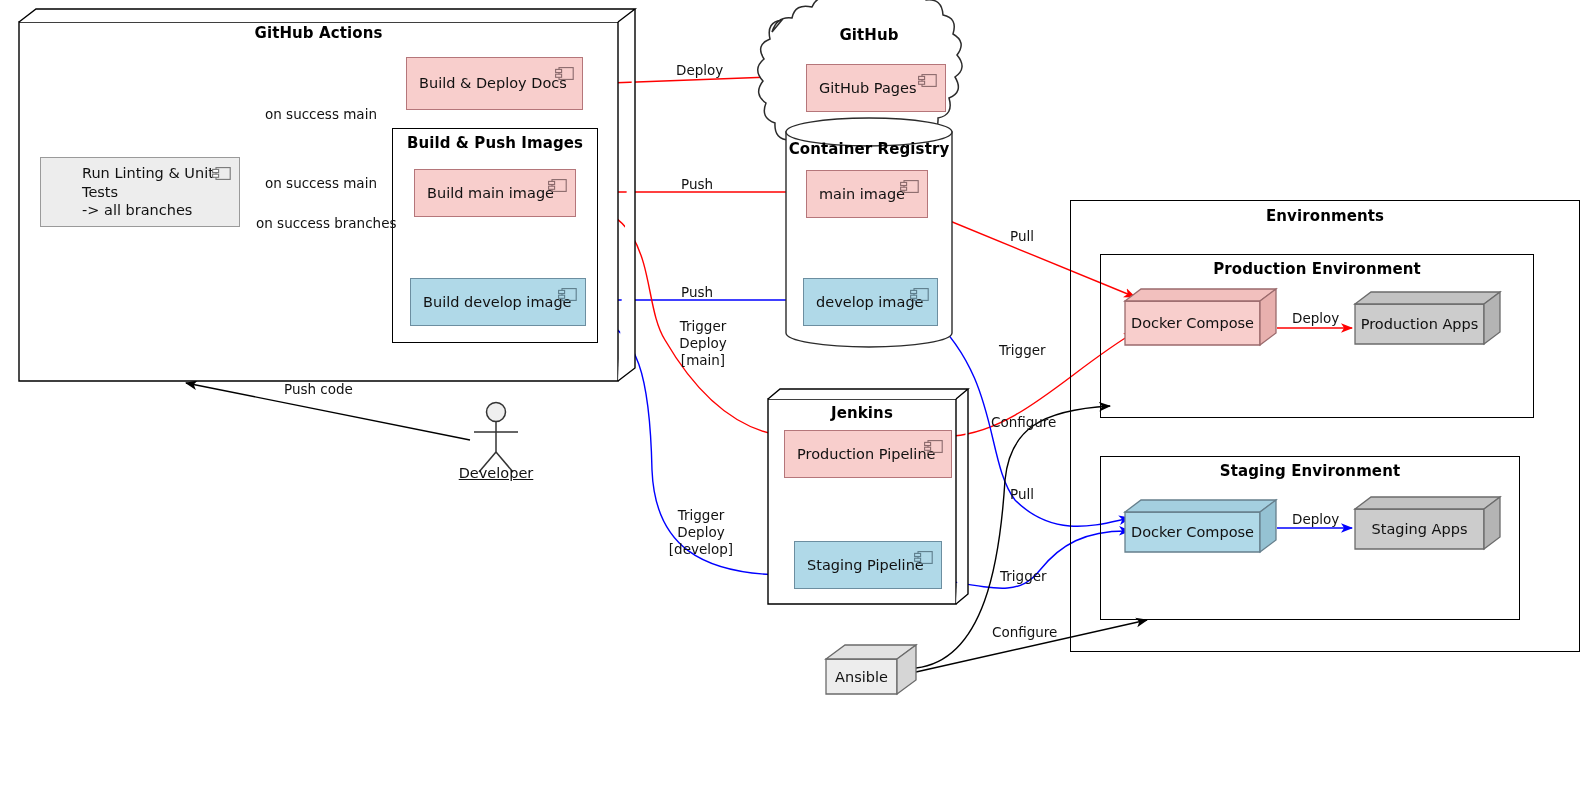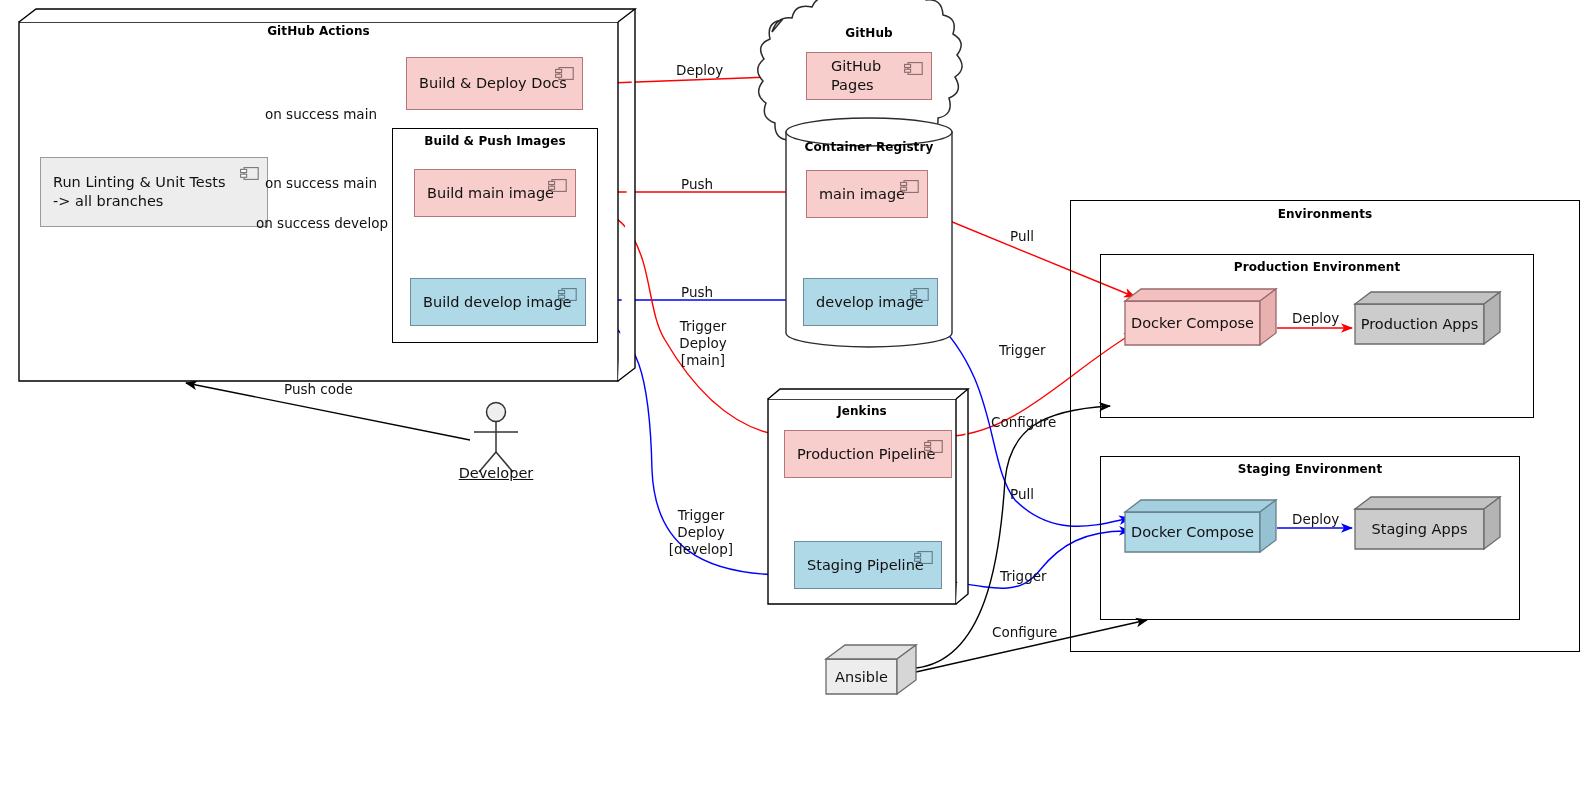--- a/index.html
+++ b/index.html
@@ -39,21 +39,21 @@
   
   .frame {
     border: 1.3px solid #000000;
     background: transparent;
   }
   .frame-title {
     position: absolute;
     left: 0; right: 0;
     text-align: center;
     font-weight: bold;
-    font-size: 12px;
+    font-size: 15px;
     color: #000000;
     letter-spacing: .1px;
   }
 
   
   .component {
     border: 1.2px solid;
     box-sizing: border-box;
     display: flex;
     align-items: center;
@@ -226,21 +226,21 @@
       <line x1="474" y1="432" x2="518" y2="432"></line>
       <line x1="496" y1="452" x2="479" y2="472"></line>
       <line x1="496" y1="452" x2="513" y2="472"></line>
     </g>
   </svg>
 
   <div id="nodes">
 
     <div class="frame-title abs" style="left:19px; top:24px; width:599px;">GitHub Actions</div>
 
-    <div class="component comp-gray" style="left:40px; top:157px; width:228px; height:70px;">
+    <div class="component comp-gray" style="left:40px; top:157px; width:200px; height:70px;padding-left:29px;">
       <span class="comp-icon">
         <svg width="19" height="13" viewBox="0 0 19 13">
           <rect x="4" y="0.6" width="14.2" height="11.8" fill="none" stroke="#777" stroke-width="1.1"></rect>
           <rect x="0.6" y="2.4" width="6" height="3.1" fill="#fff" stroke="#777" stroke-width="1.1"></rect>
           <rect x="0.6" y="7.2" width="6" height="3.1" fill="#fff" stroke="#777" stroke-width="1.1"></rect>
         </svg>
       </span>
       <span class="label">Run Linting &amp; Unit Tests
  -&gt; all branches</span>
     </div>
@@ -276,21 +276,21 @@
           <rect x="4" y="0.6" width="14.2" height="11.8" fill="none" stroke="#5d7d8c" stroke-width="1.1"></rect>
           <rect x="0.6" y="2.4" width="6" height="3.1" fill="#b0d9e8" stroke="#5d7d8c" stroke-width="1.1"></rect>
           <rect x="0.6" y="7.2" width="6" height="3.1" fill="#b0d9e8" stroke="#5d7d8c" stroke-width="1.1"></rect>
         </svg>
       </span>
       <span class="label">Build develop image</span>
     </div>
 
     <div class="frame-title abs" style="left:786px; top:26px; width:166px;">GitHub</div>
 
-    <div class="component comp-pink" style="left:806px; top:52px; width:126px; height:48px;padding-left:12px;">
+    <div class="component comp-pink" style="left:806px; top:64px; width:140px; height:48px;">
       <span class="comp-icon">
         <svg width="19" height="13" viewBox="0 0 19 13">
           <rect x="4" y="0.6" width="14.2" height="11.8" fill="none" stroke="#8a6a6c" stroke-width="1.1"></rect>
           <rect x="0.6" y="2.4" width="6" height="3.1" fill="#f8cecc" stroke="#8a6a6c" stroke-width="1.1"></rect>
           <rect x="0.6" y="7.2" width="6" height="3.1" fill="#f8cecc" stroke="#8a6a6c" stroke-width="1.1"></rect>
         </svg>
       </span>
       <span class="label">GitHub Pages</span>
     </div>
 
@@ -361,21 +361,21 @@
 
     <div class="abs" style="left:1125px; top:512px; width:135px; height:40px; display:flex; align-items:center;
                 justify-content:center; font-size:14.5px; color:#111;">Docker Compose</div>
     <div class="abs" style="left:1355px; top:509px; width:129px; height:40px; display:flex; align-items:center;
                 justify-content:center; font-size:14.5px; color:#111;">Staging Apps</div>
 
     <div class="actor-caption" style="left:436px; top:465px;text-decoration:underline;">Developer</div>
 
     <div class="edge-label" style="left:265px; top:106px;">on success main</div>
     <div class="edge-label" style="left:265px; top:175px;">on success main</div>
-    <div class="edge-label" style="left:256px; top:215px;">on success develop</div>
+    <div class="edge-label" style="left:256px; top:215px;">on success branches</div>
     <div class="edge-label" style="left:284px; top:381px;">Push code</div>
     <div class="edge-label" style="left:676px; top:62px;">Deploy</div>
     <div class="edge-label" style="left:681px; top:176px;">Push</div>
     <div class="edge-label" style="left:681px; top:284px;">Push</div>
     <div class="edge-label" style="left:656px; top:318px; width:94px;">Trigger Deploy
 [main]</div>
     <div class="edge-label" style="left:653px; top:507px; width:96px;">Trigger Deploy
 [develop]</div>
     <div class="edge-label" style="left:1010px; top:228px;">Pull</div>
     <div class="edge-label" style="left:999px; top:342px;">Trigger</div>

